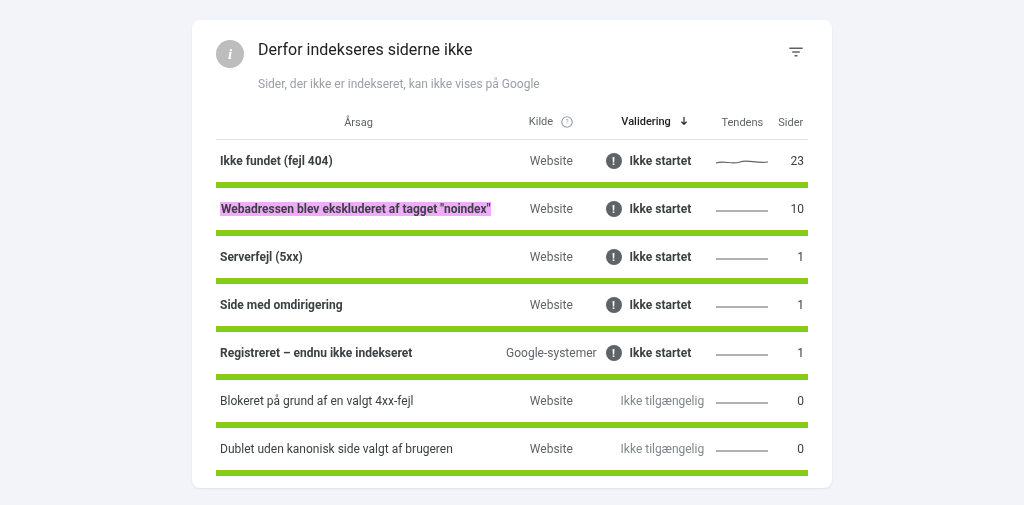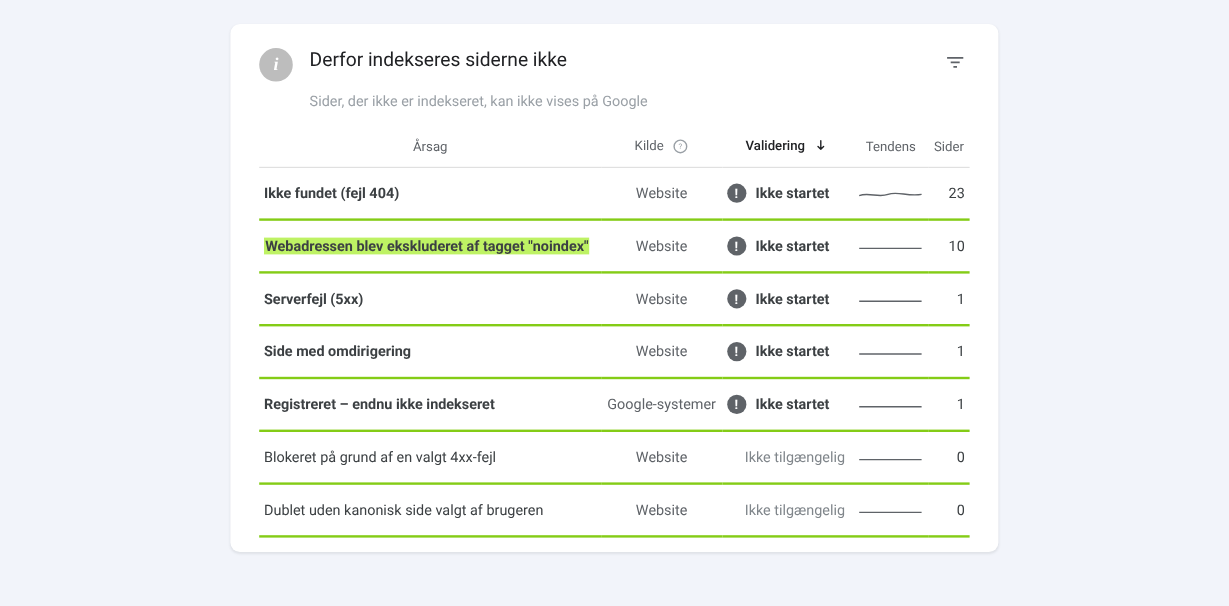--- a/index.html
+++ b/index.html
@@ -60,27 +60,27 @@
   thead th.val-col { font-weight: 500; color: #202124; }
   .help-circle {
     display: inline-flex; vertical-align: middle;
     width: 14px; height: 14px; margin-left: 4px;
     color: #9aa0a6;
   }
   .help-circle svg, .sort-arrow svg { width: 14px; height: 14px; }
   .sort-arrow { display:inline-flex; vertical-align:middle; margin-left:3px; color:#202124; }
   tbody td {
     padding: 13px 4px;
-    border-bottom: 2px solid #84cc16;
+    border-bottom: 6px solid #84cc16;
     font-size: 12px;
     vertical-align: middle;
   }
   .reason { color: #3c4043; }
   .reason.bold { font-weight: 700; }
-  .hilite { background: #bef264; padding: 0 1px; }
+  .hilite { background: #f0abfc; padding: 0 1px; }
   .source { color: #5f6368; text-align: center; }
   .val-cell { display: flex; align-items: center; gap: 8px; }
   .status-dot {
     width: 16px; height: 16px; border-radius: 50%;
     background: #5f6368; color: #fff;
     font-size: 11px; font-weight: bold;
     display: inline-flex; align-items: center; justify-content: center;
     flex-shrink: 0;
   }
   .status-text { font-size: 12px; }

